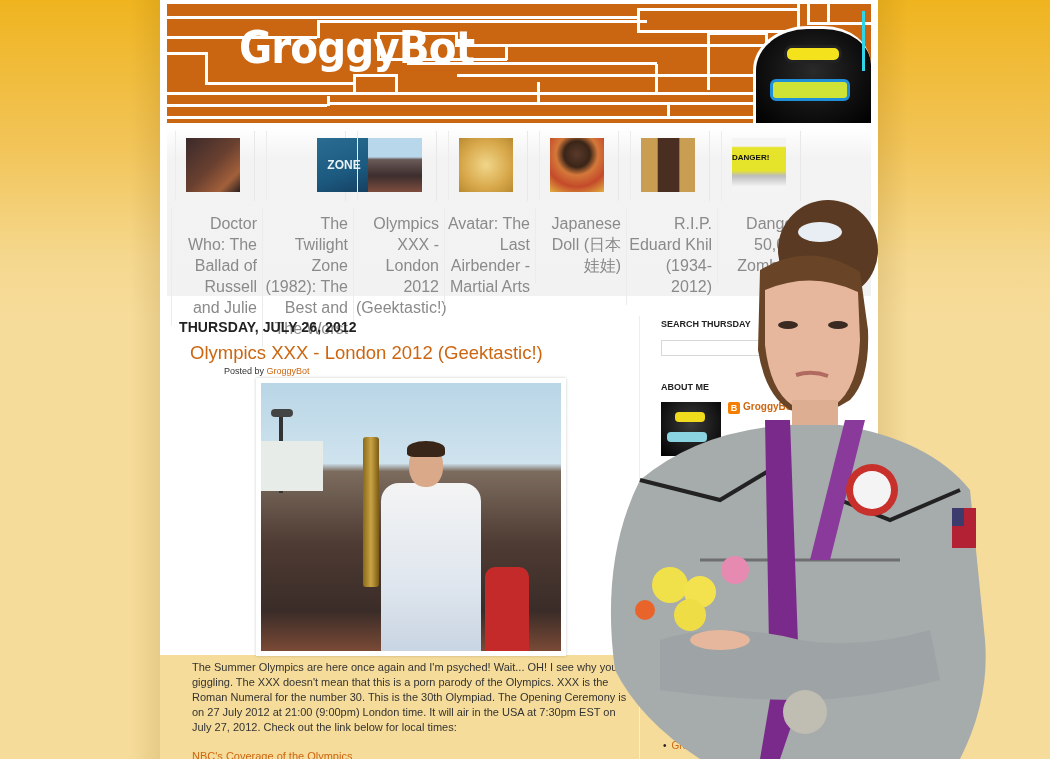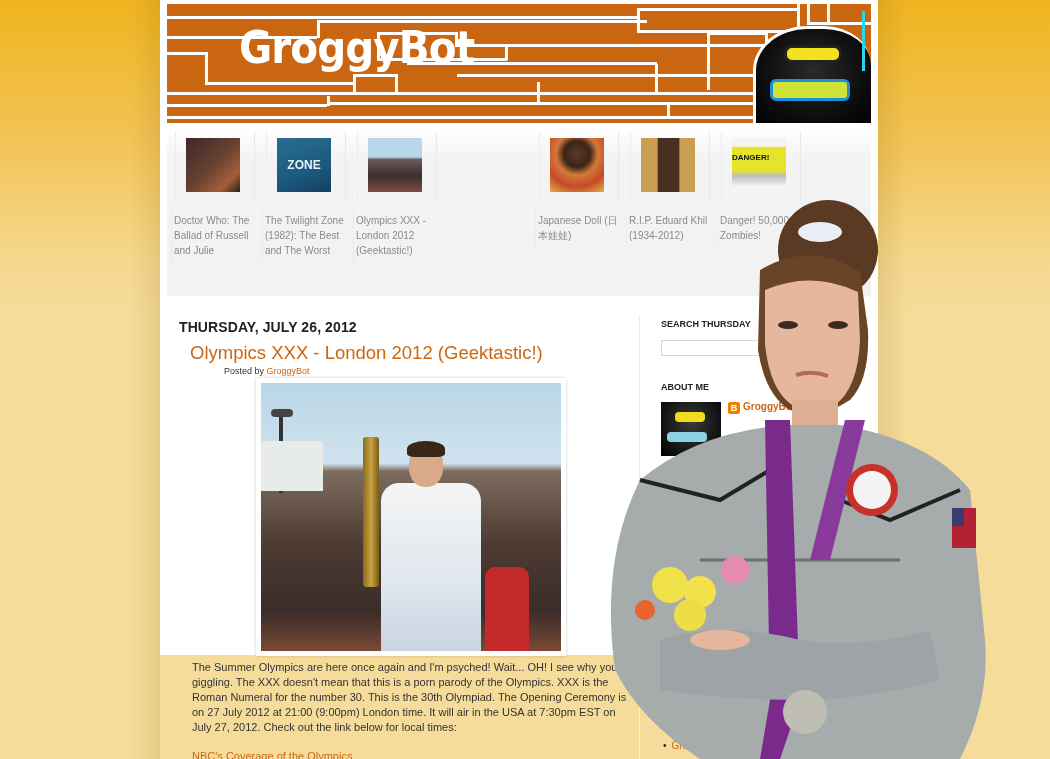--- a/index.html
+++ b/index.html
@@ -57,21 +57,21 @@
     background: linear-gradient(to bottom, #ffffff 0px, #f3f3f3 30px, #f2f2f2 168px);
   }
   .feat-item { position: absolute; top: 0; width: 88px; height: 168px; }
   .feat-thumb-wrap {
     position: absolute; left: 4px; top: 3px; width: 80px; height: 70px;
     border-right: 1px solid #e8e8e8; border-left: 1px solid #ececec;
   }
   .feat-thumb { position: absolute; left: 10px; top: 7px; width: 54px; height: 54px; }
   .feat-caption {
     position: absolute; left: 0; top: 80px; width: 88px;
-    text-align: left; font-size: 10px; line-height: 15px; color: #8a8a8a;
+    text-align: right; font-size: 16px; line-height: 21px; color: #8a8a8a;
     border-left: 1px solid #ececec; padding: 5px 2px 8px;
   }
   
   .post-date {
     position: absolute; left: 19px; top: 319px;
     font-size: 14px; font-weight: bold; color: #222; letter-spacing: 0.1px;
   }
   .post-title {
     position: absolute; left: 30px; top: 342px;
     font-size: 18.5px; color: #cc6611; line-height: 22px;
@@ -175,29 +175,35 @@
 
   <div class="featured">
     <div class="feat-item" style="left:4px">
       <div class="feat-thumb-wrap">
           <div class="feat-thumb" style="background:linear-gradient(135deg,#3a2a2a 0%,#6a4030 50%,#a2603a 80%,#2a1f1f 100%)"></div>
         </div>
       <div class="feat-caption">Doctor Who: The Ballad of Russell and Julie</div>
     </div>
     <div class="feat-item" style="left:95px">
       <div class="feat-thumb-wrap">
-          <div class="feat-thumb" style="background:linear-gradient(160deg,#2a6d92 0%,#1c5a80 60%,#153f60 100%);color:#e9f1f5;font-size:12px;font-weight:bold;text-align:center;line-height:54px;">ZONE</div>
+          <div class="feat-thumb" style="background:linear-gradient(160deg,#2a6d92 0%,#1c5a80 60%,#153f60 100%);color:#e9f1f5;font-size:12px;font-weight:bold;text-align:center;line-height:54px;margin-left:40px;">ZONE</div>
         </div>
       <div class="feat-caption">The Twilight Zone (1982): The Best and The Worst</div>
     </div>
     <div class="feat-item" style="left:186px">
       <div class="feat-thumb-wrap">
           <div class="feat-thumb" style="background:linear-gradient(to bottom,#b8d7ea 0%,#b8d7ea 35%,#6a5a58 40%,#3c2e2e 70%,#7e4d3e 100%)"></div>
         </div>
       <div class="feat-caption">Olympics XXX - London 2012 (Geektastic!)</div>
+    </div>
+    <div class="feat-item" style="left:277px">
+      <div class="feat-thumb-wrap">
+          <div class="feat-thumb" style="background:radial-gradient(circle at 50% 50%,#f0d68a 0%,#d9a94c 60%,#b88a30 100%)"></div>
+        </div>
+      <div class="feat-caption">Avatar: The Last Airbender - Martial Arts</div>
     </div>
     <div class="feat-item" style="left:368px">
       <div class="feat-thumb-wrap">
           <div class="feat-thumb" style="background:radial-gradient(circle at 50% 30%,#5a3a2a 0%,#3a2518 28%,#d4783a 45%,#c44a2a 70%,#e2b040 100%)"></div>
         </div>
       <div class="feat-caption">Japanese Doll (日本娃娃)</div>
     </div>
     <div class="feat-item" style="left:459px">
       <div class="feat-thumb-wrap">
           <div class="feat-thumb" style="background:linear-gradient(to right,#c99e52 0%,#c99e52 30%,#4a2e22 32%,#4a2e22 70%,#c99e52 72%)"></div>

